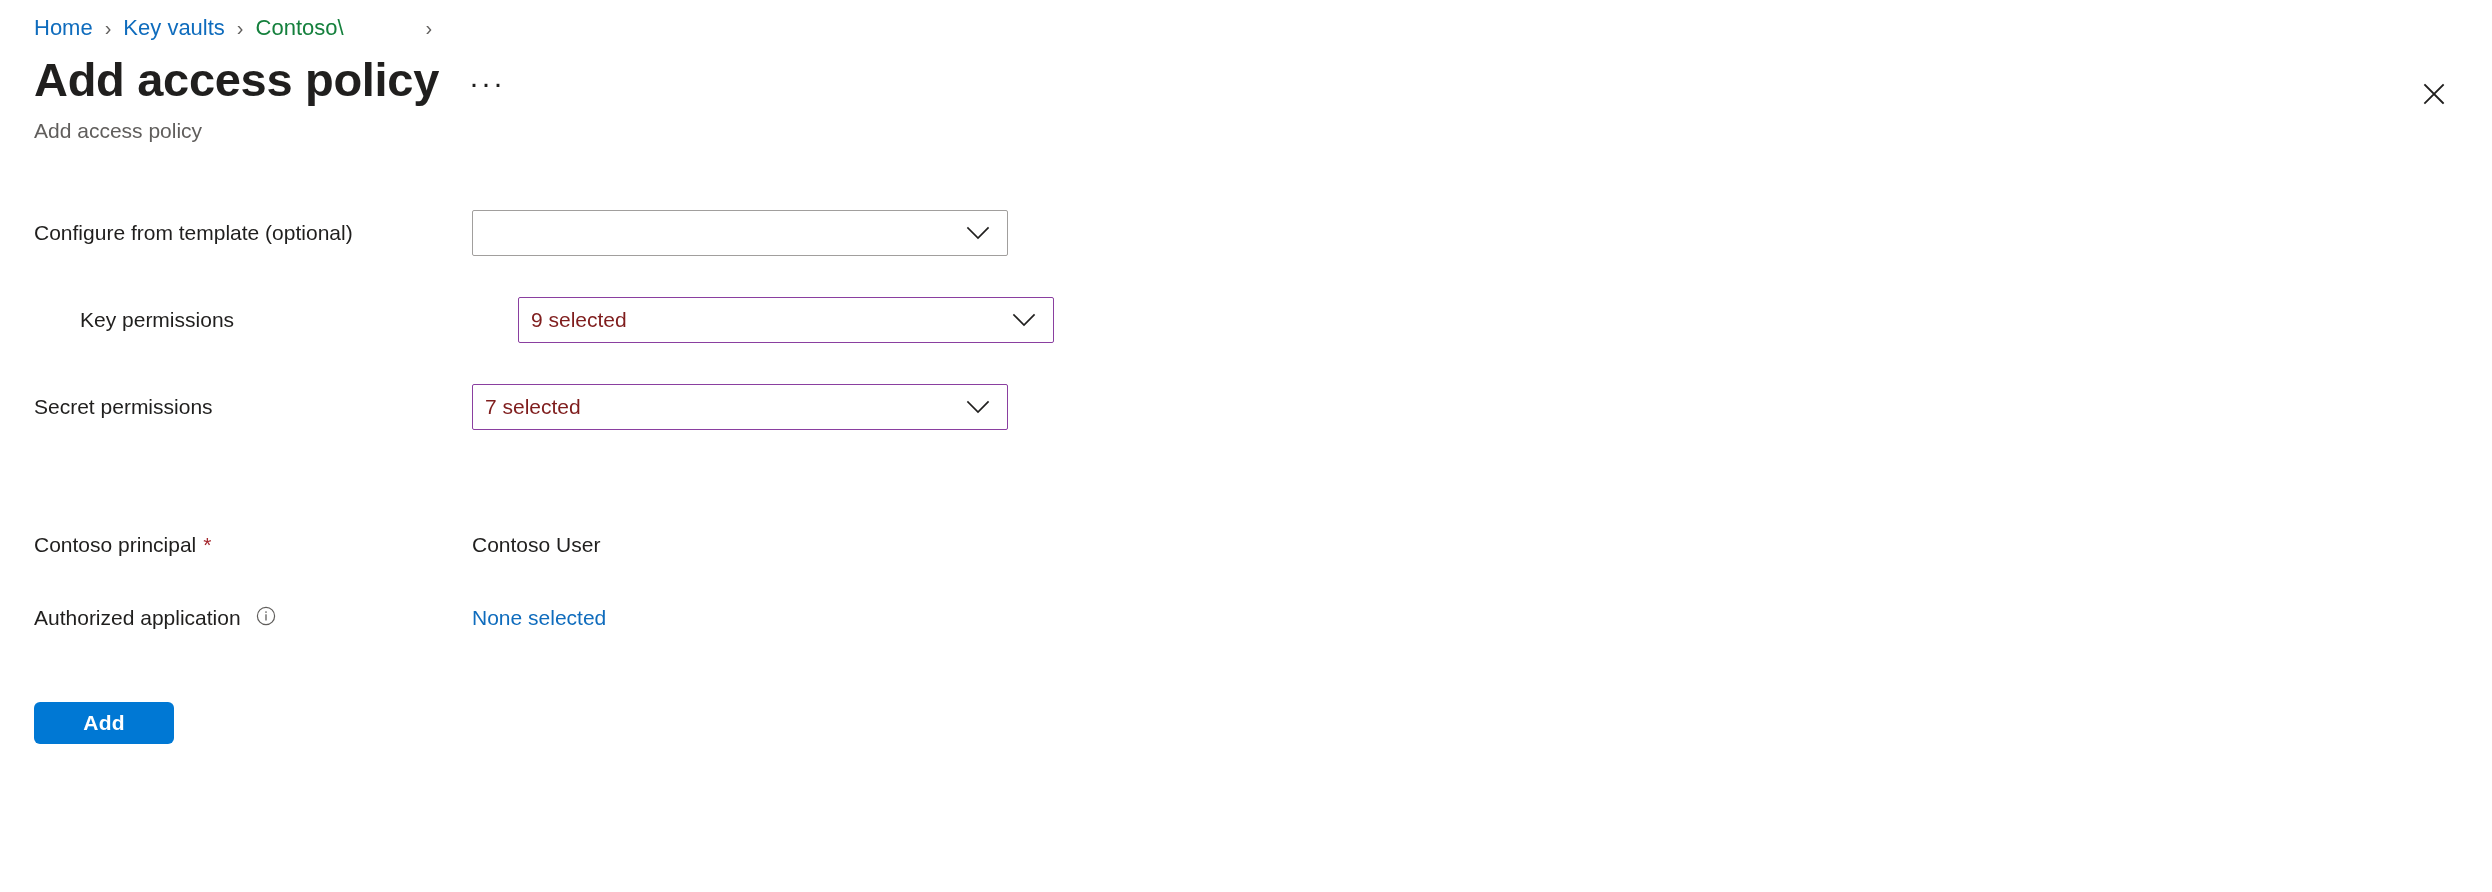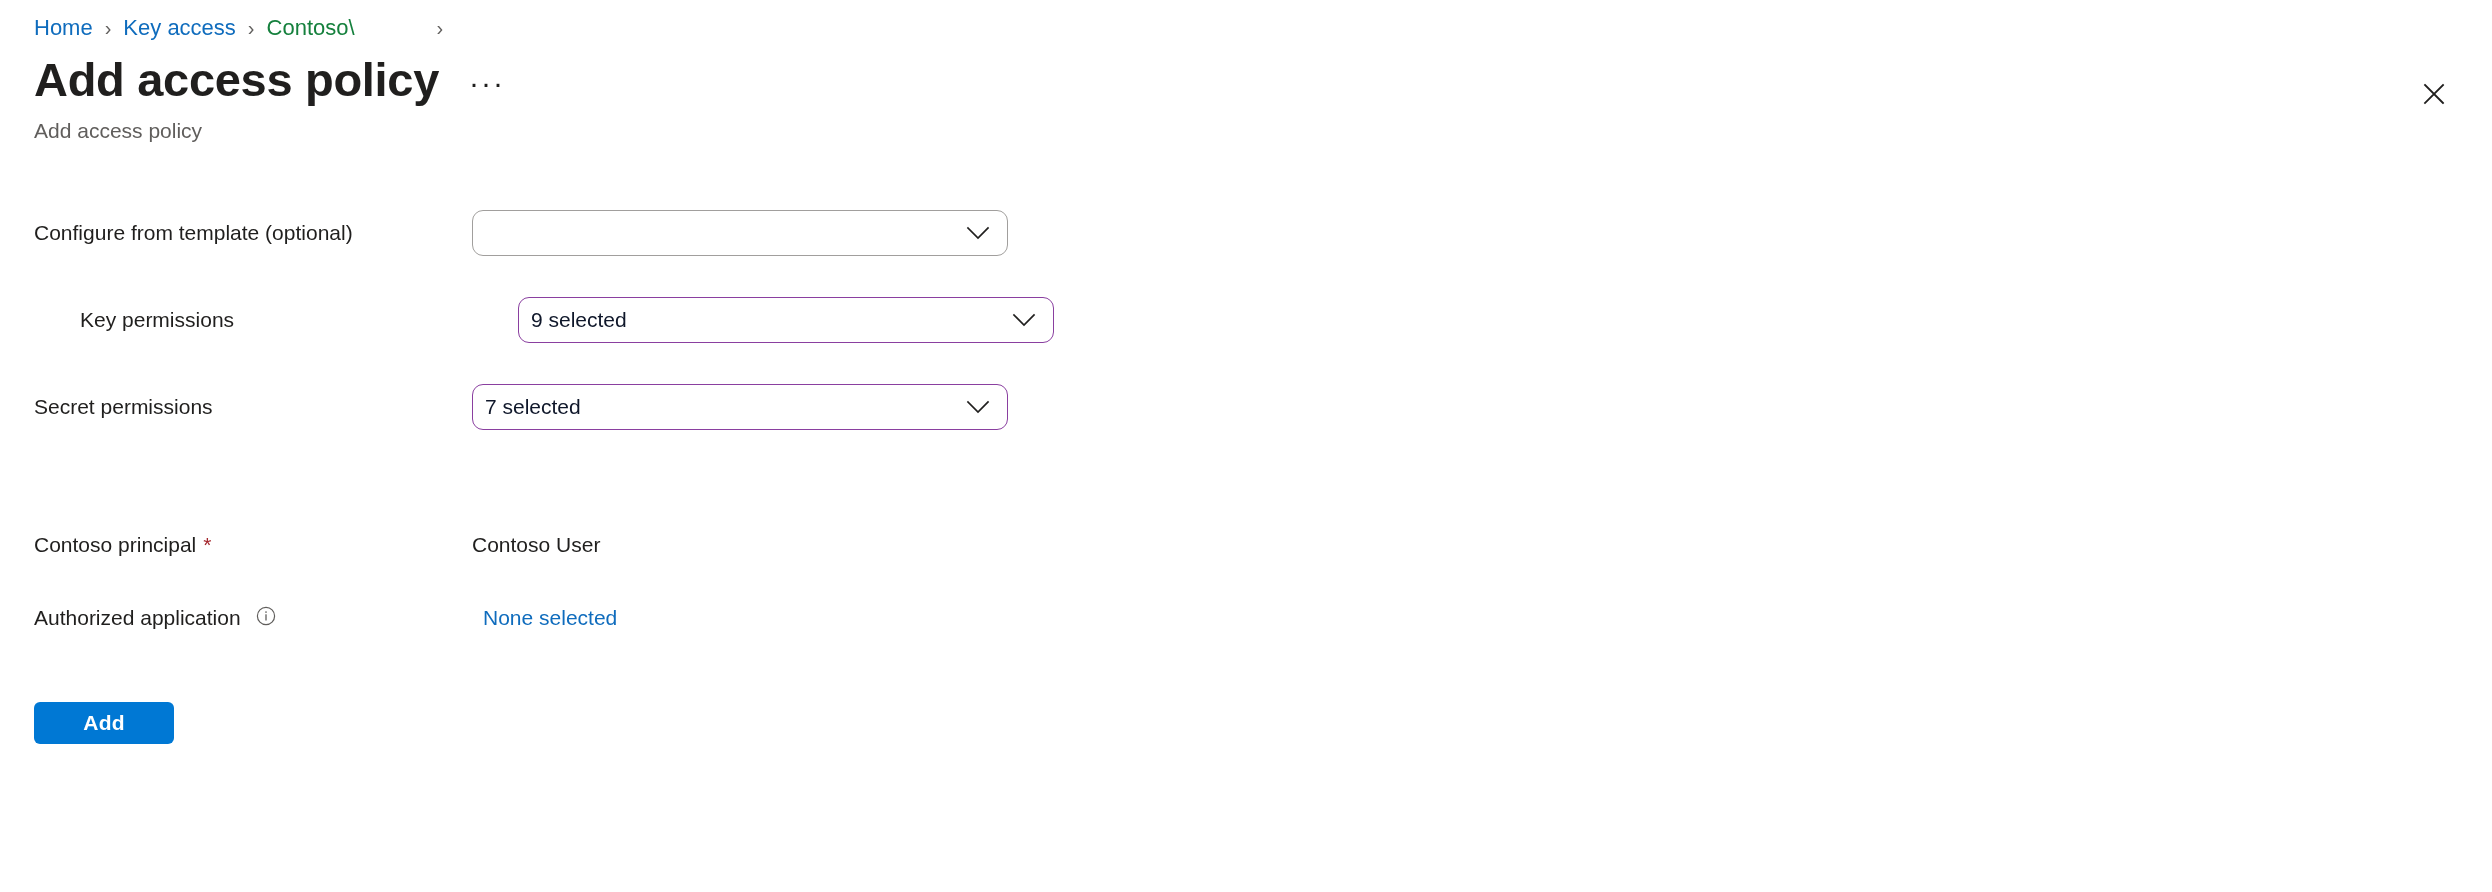--- a/index.html
+++ b/index.html
@@ -160,23 +160,23 @@
   .dropdown {
     position: relative;
     width: 536px;
     height: 46px;
     border: 1px solid #a19f9d;
     background: #ffffff;
     display: flex;
     align-items: center;
     padding: 0 44px 0 12px;
     font-size: 21px;
-    color: #0f172a;
-    cursor: pointer;
-    border-radius: 11px;
+    color: #7f1d1d;
+    cursor: pointer;
+    border-radius: 2px;
   }
   .dropdown.accent { border: 1px solid #8a3fa0; }
   .dropdown .dd-value {
     flex: 1;
     overflow: hidden;
     white-space: nowrap;
     text-overflow: ellipsis;
     line-height: 26px;
   }
   .dropdown .chevron {
@@ -224,21 +224,21 @@
     border-radius: 6px;
     letter-spacing: 0.2px;
   }
 </style>
 </head>
 <body>
 
 <nav class="breadcrumb">
   <a class="crumb-link">Home</a>
   <span class="crumb-sep">›</span>
-  <a class="crumb-link">Key access</a>
+  <a class="crumb-link">Key vaults</a>
   <span class="crumb-sep">›</span>
   <span class="crumb-truncated">Contoso\</span>
   <span class="crumb-tail-sep">›</span>
 </nav>
 
 <div class="title-row">
   <h1 class="page-title">Add access policy</h1>
   <span class="title-ellipsis">···</span>
 </div>
 <div class="subtitle">Add access policy</div>
@@ -299,21 +299,21 @@
   </div>
 
   <div class="form-row" style="top:322px;">
     <div class="field-label">
       <span>Contoso principal</span>
       <span class="req">*</span>
     </div>
     <div class="static-value">Contoso User</div>
   </div>
 
-  <div class="form-row" style="top:395px;gap:11px;">
+  <div class="form-row" style="top:395px;">
     <div class="field-label">
       <span>Authorized application</span>
       <span class="info-icon">
         <svg width="22" height="22" viewBox="0 0 22 22" aria-hidden="true">
           <circle cx="11" cy="11" r="8.6" stroke="#605e5c" stroke-width="1.2" fill="none"></circle>
           <rect x="10.35" y="9.3" width="1.3" height="6.2" fill="#605e5c"></rect>
           <rect x="10.35" y="6.3" width="1.3" height="1.6" fill="#605e5c"></rect>
         </svg>
       </span>
     </div>

